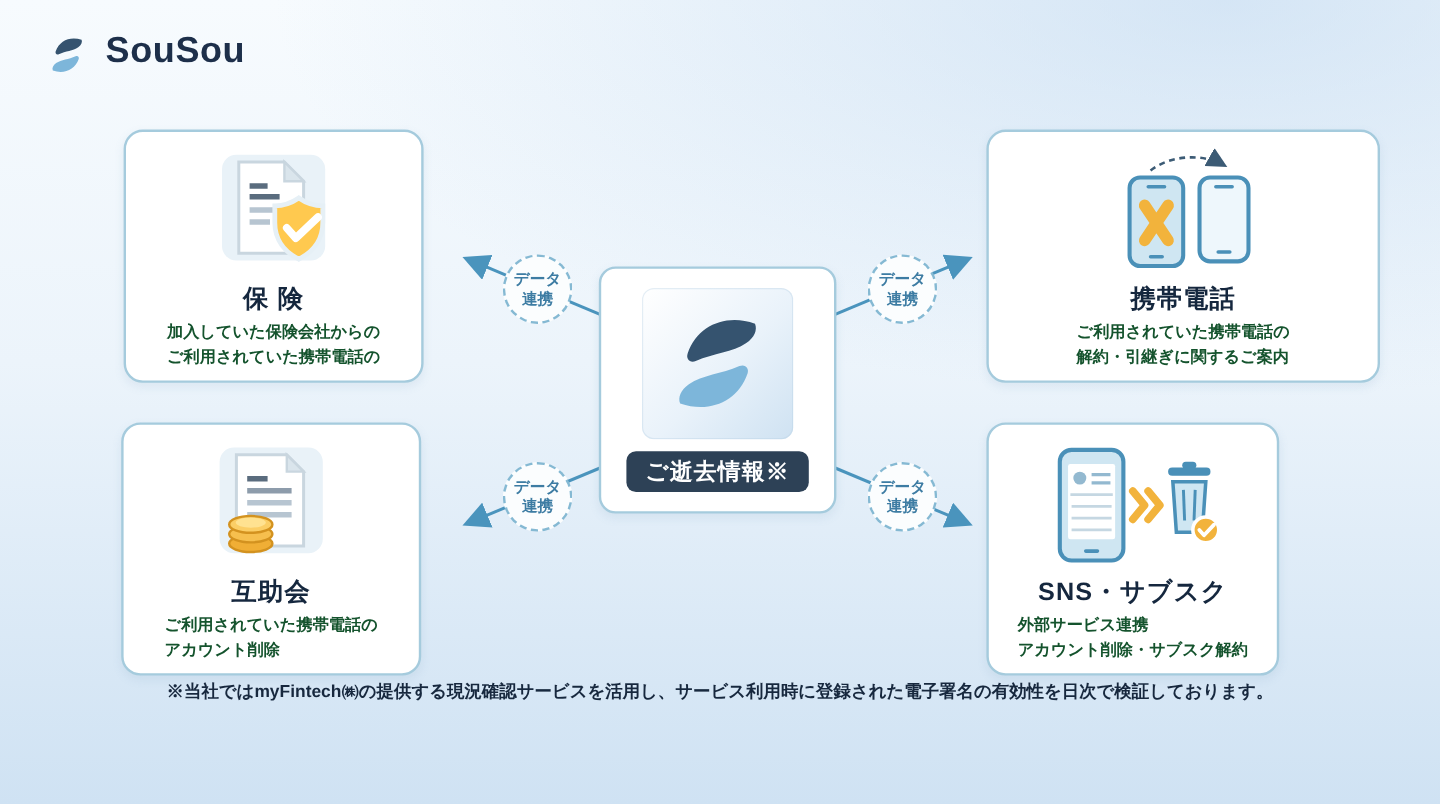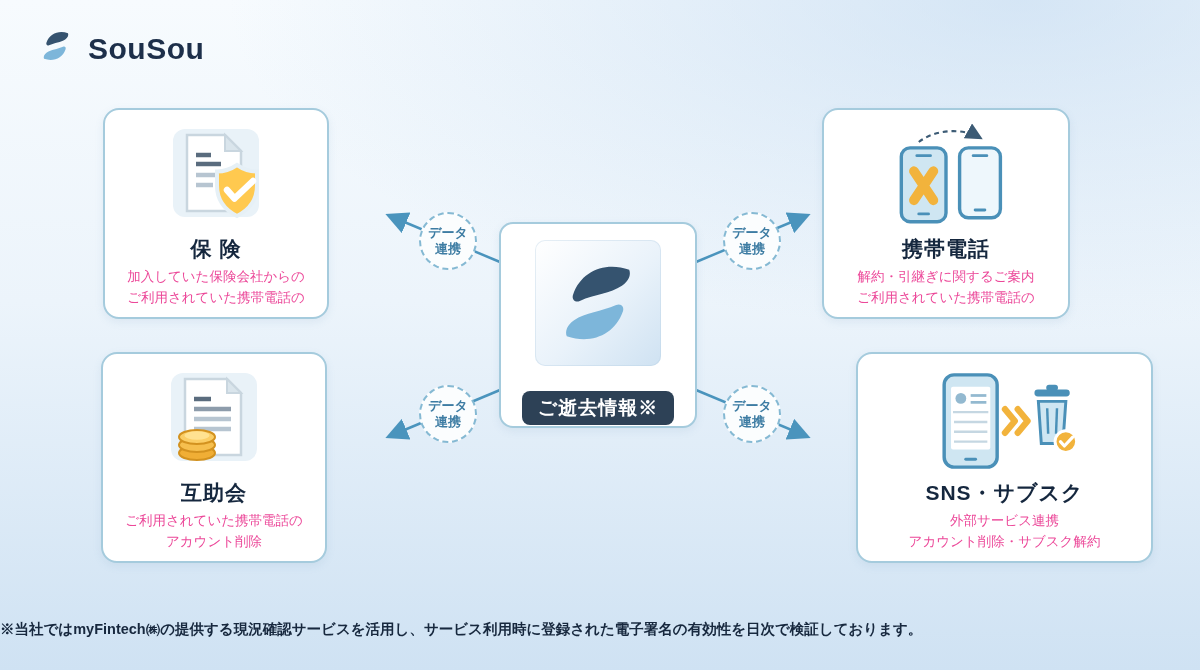--- a/index.html
+++ b/index.html
@@ -7,78 +7,78 @@
   body { font-family:"Liberation Sans", sans-serif; }
 
   .stage {
     position:relative; width:1200px; height:670px;
     background:
       radial-gradient(120% 90% at 85% 0%, rgba(185,212,238,0.55), rgba(185,212,238,0) 55%),
       linear-gradient(180deg, #f7fbfe 0%, #ecf4fb 45%, #cfe2f3 100%);
   }
 
   
-  .brand { position:absolute; left:34px; top:26px; display:flex; align-items:flex-end; gap:10px; }
+  .brand { position:absolute; left:34px; top:26px; display:flex; align-items:flex-start; gap:10px; }
   .brand-text { font-size:30px; font-weight:bold; color:#1d2f4a; letter-spacing:0.5px; }
   .page-title {
     position:absolute; top:52px; left:0; width:100%; text-align:center;
     font-size:41px; font-weight:900; color:#14263d; letter-spacing:3px;
   }
 
   
   .arrows { position:absolute; left:0; top:0; width:1200px; height:670px; pointer-events:none; }
 
   
   .card {
-    position:absolute; width:226px; height:211px; background:#ffffff;
+    position:absolute; width:250px; height:211px; background:#ffffff;
     border:2px solid #a5cbdd; border-radius:16px;
     display:flex; flex-direction:column; align-items:center; padding-top:10px;
     box-shadow:0 3px 8px rgba(110,150,180,0.12);
   }
   .card-insurance { left:103px; top:108px; }
-  .card-mobile    { left:822px; top:108px; width:248px; }
+  .card-mobile    { left:822px; top:108px; width:328px; }
   .card-mutual    { left:101px; top:352px; }
-  .card-sns       { left:822px; top:352px; width:297px;margin-left:34px; }
+  .card-sns       { left:822px; top:352px; width:244px; }
   .icon-wrap { height:114px; display:flex; align-items:center; justify-content:center; }
   .card-title { font-size:21px; font-weight:bold; color:#15273e; margin-top:1px; letter-spacing:1px; }
-  .card-desc { font-size:13.5px; font-weight:normal; color:#ec4899; text-align:center; line-height:1.55; margin-top:4px; }
+  .card-desc { font-size:13.5px; font-weight:bold; color:#14532d; line-height:1.55; margin-top:4px; }
   .card-desc span { display:block; }
 
   
   .center-card {
     position:absolute; left:499px; top:222px; width:198px; height:206px;
     background:#ffffff; border:2px solid #a5cbdd; border-radius:14px;
     display:flex; flex-direction:column; align-items:center; padding-top:16px;
     box-shadow:0 3px 8px rgba(110,150,180,0.12);
   }
   .logo-tile {
     width:126px; height:126px; border-radius:10px;
     background:linear-gradient(135deg,#ffffff 0%,#e9f2fa 55%,#cfe2f2 100%);
     box-shadow:inset 0 0 0 1px rgba(180,205,225,0.35);
     display:flex; align-items:center; justify-content:center;
   }
   .death-badge {
-    margin-top:25px; background:#2d4156; color:#ffffff;
+    margin-top:10px; background:#2d4156; color:#ffffff;
     font-size:19px; font-weight:bold; padding:4px 16px; border-radius:8px; letter-spacing:1px;
   }
 
   
   .link-badge {
     position:absolute; width:58px; height:58px; border-radius:50%;
     background:#fbfdfe; border:2px dashed #85b9d3;
     display:flex; flex-direction:column; align-items:center; justify-content:center;
     font-size:13px; font-weight:bold; color:#3d7ca3; line-height:1.2;
   }
   .lb-tl { left:419px; top:212px; }
   .lb-tr { left:723px; top:212px; }
   .lb-bl { left:419px; top:385px; }
   .lb-br { left:723px; top:385px; }
 
   
-  .footnote { position:absolute; top:616px; left:0; width:100%; }
+  .footnote { position:absolute; top:564px; left:0; width:100%; text-align:center; }
   .footnote p { font-size:14.5px; font-weight:700; color:#17283e; line-height:1.85; }
 </style>
 </head>
 <body>
 
 <div class="stage">
 
   <div class="brand">
     <svg width="44" height="40" viewBox="0 0 100 100">
       <path d="M80 18 C57 10 34 19 26 42 C24.5 46.5 28 50 32.5 48 C47 41.5 62 41 73 33.5 C79.5 29 82 23 80 18 Z" fill="#35536f"></path>
@@ -144,22 +144,22 @@
         </g>
         <g>
           <rect x="84" y="24" width="42" height="72" rx="9" fill="#eef7fc" stroke="#4a90b8" stroke-width="3.5"></rect>
           <line x1="98" y1="32" x2="112" y2="32" stroke="#4a90b8" stroke-width="3" stroke-linecap="round"></line>
           <line x1="100" y1="88" x2="110" y2="88" stroke="#4a90b8" stroke-width="3" stroke-linecap="round"></line>
         </g>
       </svg>
     </div>
     <h2 class="card-title">携帯電話</h2>
     <p class="card-desc">
+      <span>ご利用されていた携帯電話の</span>
       <span>解約・引継ぎに関するご案内</span>
-      <span>ご利用されていた携帯電話の</span>
     </p>
   </section>
 
   <section class="card card-mutual">
     <div class="icon-wrap">
       <svg width="110" height="106" viewBox="0 0 110 104">
         <rect x="12" y="4" width="86" height="88" rx="12" fill="#e9f2f8"></rect>
         <g>
           <path d="M26 10 H68 L82 24 V86 H26 Z" fill="#ffffff" stroke="#c9d6df" stroke-width="2.5"></path>
           <path d="M68 10 L82 24 H68 Z" fill="#dae5ec" stroke="#c9d6df" stroke-width="2"></path>

